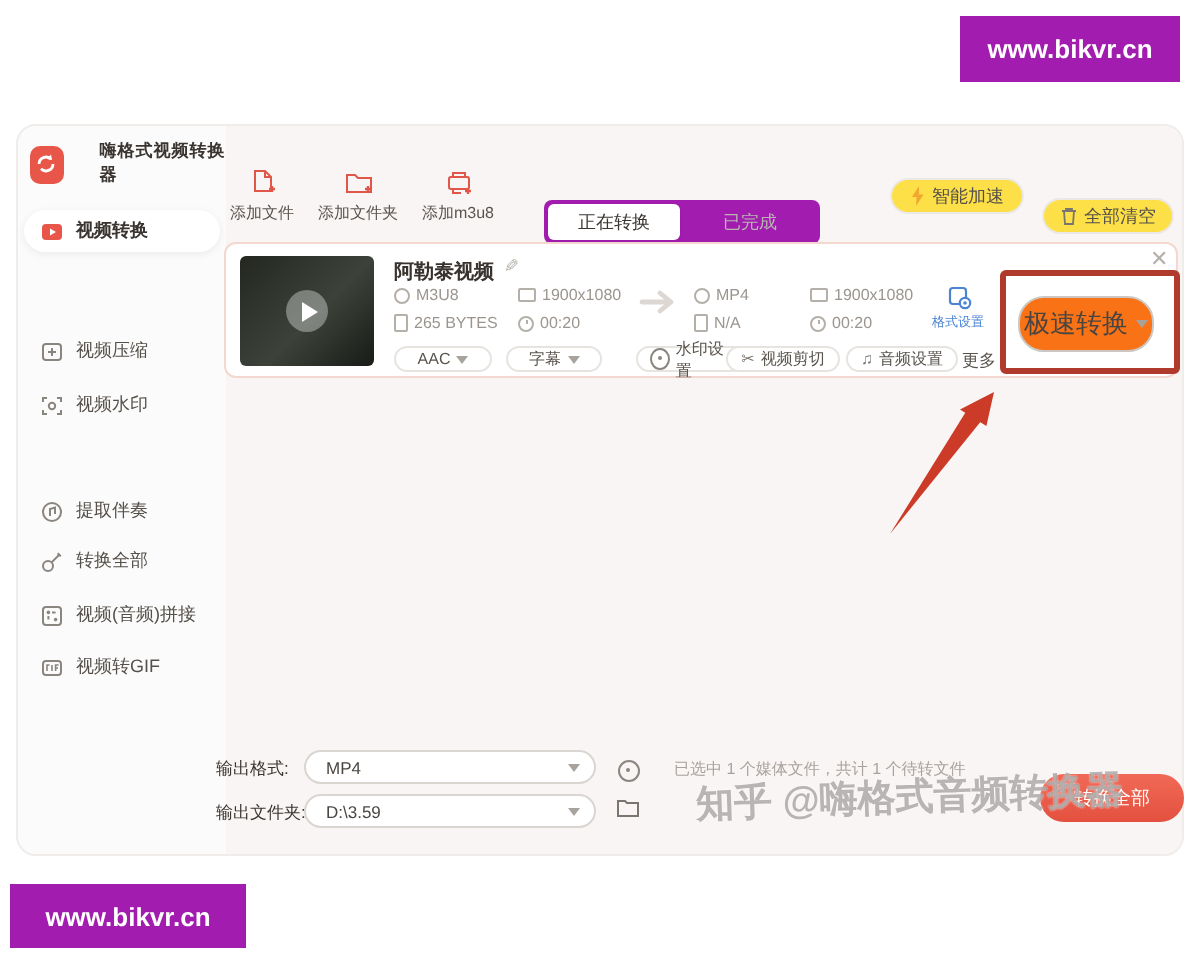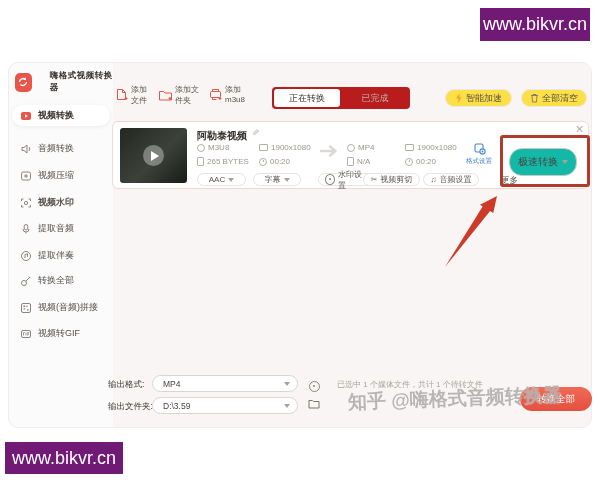--- a/index.html
+++ b/index.html
@@ -1,33 +1,33 @@
 <!DOCTYPE html>
 <html><head>
 <meta charset="utf-8">
 <style>
   html,body{margin:0;padding:0;}
   body{font-family:"Liberation Sans","DejaVu Sans",sans-serif;background:#ffffff;}
   .stage{position:relative;width:600px;height:480px;background:#ffffff;overflow:hidden;}
   .abs{position:absolute;}
-  .banner{position:absolute;background:#701a75;color:#ffffff;font-weight:normal;
-          font-size:18px;display:flex;align-items:center;justify-content:center;}
+  .banner{position:absolute;background:#a21caf;color:#ffffff;font-weight:bold;
+          font-size:13px;display:flex;align-items:center;justify-content:center;}
   .window{position:absolute;left:8px;top:62px;width:584px;height:366px;background:#fcfbfb;
           border:1px solid #efecea;border-radius:10px;box-sizing:border-box;}
   .sidebar{position:absolute;left:8px;top:62px;width:105px;height:366px;}
   .content{position:absolute;left:113px;top:63px;width:478px;height:364px;background:#f8f5f4;
            border-radius:0 9px 9px 0;}
   .logo-row{position:absolute;left:7px;top:8px;display:flex;align-items:center;gap:5px;}
   .logo{width:19px;height:19px;border-radius:5px;background:#e8564a;display:flex;align-items:center;justify-content:center;}
   .app-title{font-size:8.5px;font-weight:bold;color:#3a3530;letter-spacing:.5px;margin-left:13px;}
   .side-item{position:absolute;left:4px;width:98px;height:21px;display:flex;align-items:center;gap:6px;
              padding-left:8px;box-sizing:border-box;font-size:9px;color:#55504a;cursor:pointer;}
   .side-item.active{background:#ffffff;border-radius:11px;box-shadow:0 1px 4px rgba(0,0,0,.07);color:#3a3530;font-weight:bold;}
-  .tool{position:absolute;display:flex;flex-direction:row;align-items:center;gap:2px;font-size:8px;color:#5a544e;cursor:pointer;}
-  .tabs{position:absolute;left:272px;top:87px;width:138px;height:22px;background:#b91c1c;border-radius:4px;}
+  .tool{position:absolute;display:flex;flex-direction:column;align-items:center;gap:2px;font-size:8px;color:#5a544e;cursor:pointer;}
+  .tabs{position:absolute;left:272px;top:100px;width:138px;height:22px;background:#a21caf;border-radius:4px;}
   .tab-active{position:absolute;left:2px;top:2px;width:66px;height:18px;background:#ffffff;border-radius:3px;
               display:flex;align-items:center;justify-content:center;font-size:9px;color:#3a3530;box-shadow:0 1px 2px rgba(0,0,0,.05);}
   .tab-idle{position:absolute;left:70px;top:2px;width:66px;height:18px;display:flex;align-items:center;justify-content:center;
             font-size:9px;color:#bab5b2;}
   .top-btn{position:absolute;top:89px;height:18px;background:#fde047;border:1px solid #ece8e5;border-radius:9px;
            display:flex;align-items:center;justify-content:center;gap:3px;font-size:9px;color:#55504a;
            box-sizing:border-box;padding:0 8px;cursor:pointer;}
   .card{position:absolute;left:112px;top:121px;width:477px;height:68px;background:#ffffff;
         border:1px solid #f4d7cf;border-radius:6px;box-sizing:border-box;}
   .thumb{position:absolute;left:7px;top:6px;width:67px;height:55px;border-radius:3px;
@@ -41,22 +41,22 @@
   .ic-circle{width:6px;height:6px;border:1px solid #b5afa9;border-radius:50%;display:inline-block;}
   .ic-rect{width:7px;height:5px;border:1px solid #b5afa9;border-radius:1px;display:inline-block;}
   .ic-doc{width:5px;height:7px;border:1px solid #b5afa9;border-radius:1px;display:inline-block;}
   .ic-clock{width:6px;height:6px;border:1px solid #b5afa9;border-radius:50%;display:inline-block;position:relative;}
   .ic-clock:after{content:"";position:absolute;left:2.5px;top:1px;width:1px;height:2.5px;background:#b5afa9;}
   .chip{position:absolute;top:51px;height:13px;border:1px solid #e7e3df;border-radius:7px;background:#ffffff;
         display:flex;align-items:center;justify-content:center;gap:3px;font-size:8px;color:#5a544e;
         box-sizing:border-box;padding:0 6px;cursor:pointer;}
   .caret{width:0;height:0;border-left:3px solid transparent;border-right:3px solid transparent;border-top:4px solid #a8a29c;}
   .speed-btn{position:absolute;left:396px;top:26px;width:66px;height:26px;border:1px solid #ccc7c2;border-radius:13px;
-             background:#14b8a6;display:flex;align-items:center;justify-content:center;gap:4px;
-             font-size:10px;color:#4a4540;cursor:pointer;}
+             background:#f97316;display:flex;align-items:center;justify-content:center;gap:4px;
+             font-size:13px;color:#4a4540;cursor:pointer;}
   .fmt-set{position:absolute;left:348px;top:20px;width:36px;display:flex;flex-direction:column;align-items:center;gap:2px;
            font-size:6.5px;color:#4a84d3;cursor:pointer;}
   .close-x{position:absolute;left:462px;top:1px;font-size:11px;color:#b5b0ab;cursor:pointer;}
   .anno-box{position:absolute;left:500px;top:135px;width:90px;height:52px;border:3px solid #b03a2b;
             border-radius:3px;box-sizing:border-box;z-index:40;pointer-events:none;}
   .f-label{position:absolute;font-size:8.5px;color:#3a3530;}
   .f-select{position:absolute;width:146px;height:17px;border:1px solid #d9d5d1;border-radius:9px;background:#ffffff;
             box-sizing:border-box;display:flex;align-items:center;font-size:8.5px;color:#4a4540;
             padding:0 18px 0 10px;cursor:pointer;}
   .f-select .caret{position:absolute;right:7px;}
@@ -95,55 +95,37 @@
 
     <div class="side-item active" style="top:43px;">
       <span>
           <svg width="12" height="12" viewBox="0 0 12 12">
             <rect x="1" y="2" width="10" height="8" rx="2" fill="#e8564a"></rect>
             <path d="M5 4.2 8 6 5 7.8z" fill="#ffffff"></path>
           </svg>
         </span>
       <span>视频转换</span>
     </div>
-    <div class="side-item" style="top:76px;">
-      <span>
-          <svg width="12" height="12" viewBox="0 0 12 12">
-            <path d="M2 4.5h2l3-2.5v8l-3-2.5H2z" fill="none" stroke="#8a857f"></path>
-            <path d="M9 4a3 3 0 0 1 0 4" fill="none" stroke="#8a857f"></path>
-          </svg>
-        </span>
-      <span>音频转换</span>
-    </div>
     <div class="side-item" style="top:103px;">
       <span>
           <svg width="12" height="12" viewBox="0 0 12 12">
             <rect x="1.5" y="2" width="9" height="8" rx="1.5" fill="none" stroke="#8a857f"></rect>
             <path d="M4 6h4M6 4v4" stroke="#8a857f"></path>
           </svg>
         </span>
       <span>视频压缩</span>
     </div>
-    <div class="side-item" style="top:130px;font-weight:bold;">
+    <div class="side-item" style="top:130px;">
       <span>
           <svg width="12" height="12" viewBox="0 0 12 12">
             <path d="M1.5 4V2h2M10.5 4V2h-2M1.5 8v2h2M10.5 8v2h-2" fill="none" stroke="#8a857f"></path>
             <circle cx="6" cy="6" r="1.6" fill="none" stroke="#8a857f"></circle>
           </svg>
         </span>
       <span>视频水印</span>
-    </div>
-    <div class="side-item" style="top:156px;">
-      <span>
-          <svg width="12" height="12" viewBox="0 0 12 12">
-            <rect x="4.2" y="1.5" width="3.6" height="5.5" rx="1.8" fill="none" stroke="#8a857f"></rect>
-            <path d="M3 6a3 3 0 0 0 6 0M6 9v1.5" fill="none" stroke="#8a857f"></path>
-          </svg>
-        </span>
-      <span>提取音频</span>
     </div>
     <div class="side-item" style="top:183px;">
       <span>
           <svg width="12" height="12" viewBox="0 0 12 12">
             <circle cx="6" cy="6" r="4.5" fill="none" stroke="#8a857f"></circle>
             <path d="M5 8V4.5l2.5-.7V7" fill="none" stroke="#8a857f"></path>
           </svg>
         </span>
       <span>提取伴奏</span>
     </div>
@@ -214,21 +196,21 @@
   </div>
 
   <div class="top-btn" style="left:445px;width:67px;">
     <span>
         <svg width="8" height="10" viewBox="0 0 8 10">
           <path d="M4.5 0 1 5.5h2.3L3 10l3.8-5.8H4.5z" fill="#f0a830"></path>
         </svg>
       </span>
     <span>智能加速</span>
   </div>
-  <div class="top-btn" style="left:521px;width:66px;">
+  <div class="top-btn" style="left:521px;width:66px;margin-top:10px;">
     <span>
         <svg width="9" height="10" viewBox="0 0 9 10">
           <path d="M1 2.5h7M3 2.5v-1h3v1M2 2.5l.5 6.5h4l.5-6.5" fill="none" stroke="#7a756f" stroke-width=".9"></path>
         </svg>
       </span>
     <span>全部清空</span>
   </div>
 
   <div class="card">
     <div class="thumb">
@@ -307,21 +289,21 @@
       <span>水印设置</span>
     </div>
     <div class="chip" style="left:250px;width:57px;">
       <span style="color:#7a756f;font-size:8px;">✂</span>
       <span>视频剪切</span>
     </div>
     <div class="chip" style="left:310px;width:56px;">
       <span style="color:#7a756f;font-size:8px;">♫</span>
       <span>音频设置</span>
     </div>
-    <div class="abs" style="left:388px;top:53px;font-size:8.5px;color:#5a544e;cursor:pointer;">更多</div>
+    <div class="abs" style="left:368px;top:53px;font-size:8.5px;color:#5a544e;cursor:pointer;">更多</div>
   </div>
 
   <div class="anno-box"></div>
 
   <span class="abs" style="left:428px;top:188px;z-index:45;pointer-events:none;">
     <svg width="84" height="92" viewBox="0 0 84 92">
       <polygon points="69,8 65.2,25 52,16.8" fill="#cc3a28"></polygon>
       <polygon points="64.1,20.6 56.5,15.4 17,79" fill="#cc3a28"></polygon>
     </svg>
   </span>

